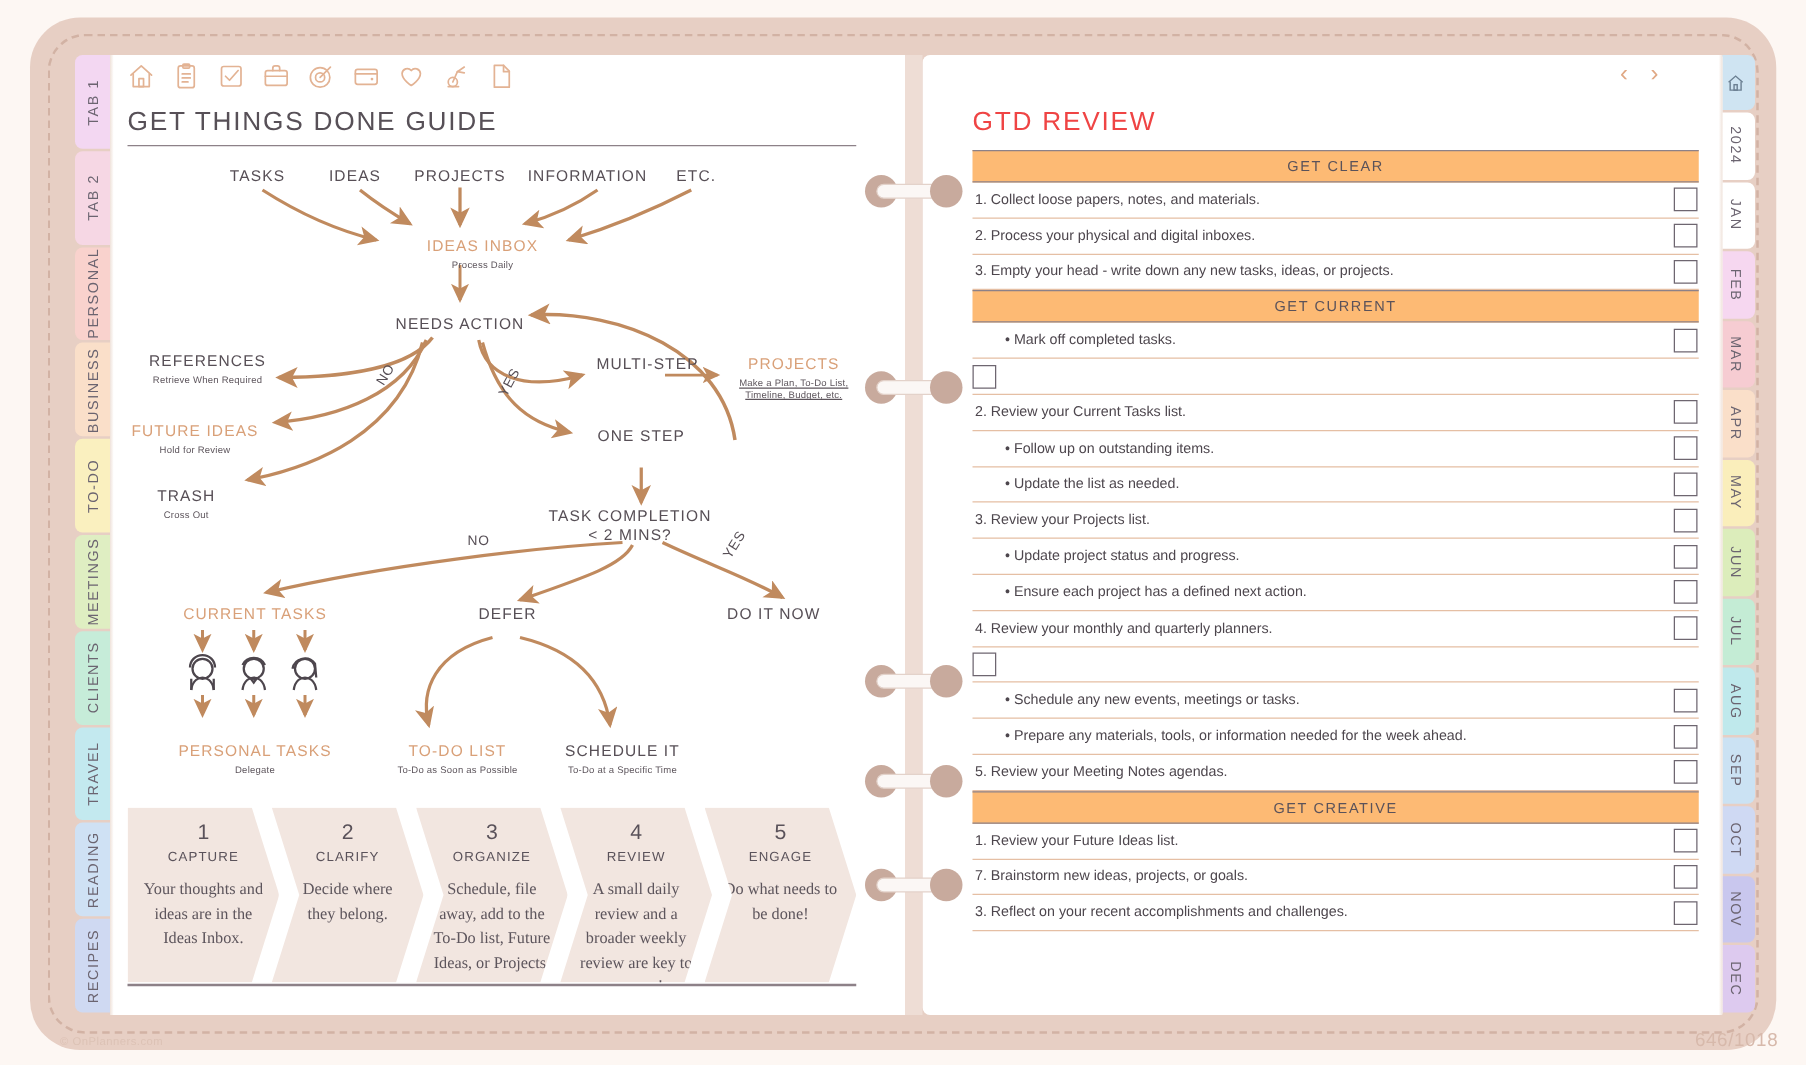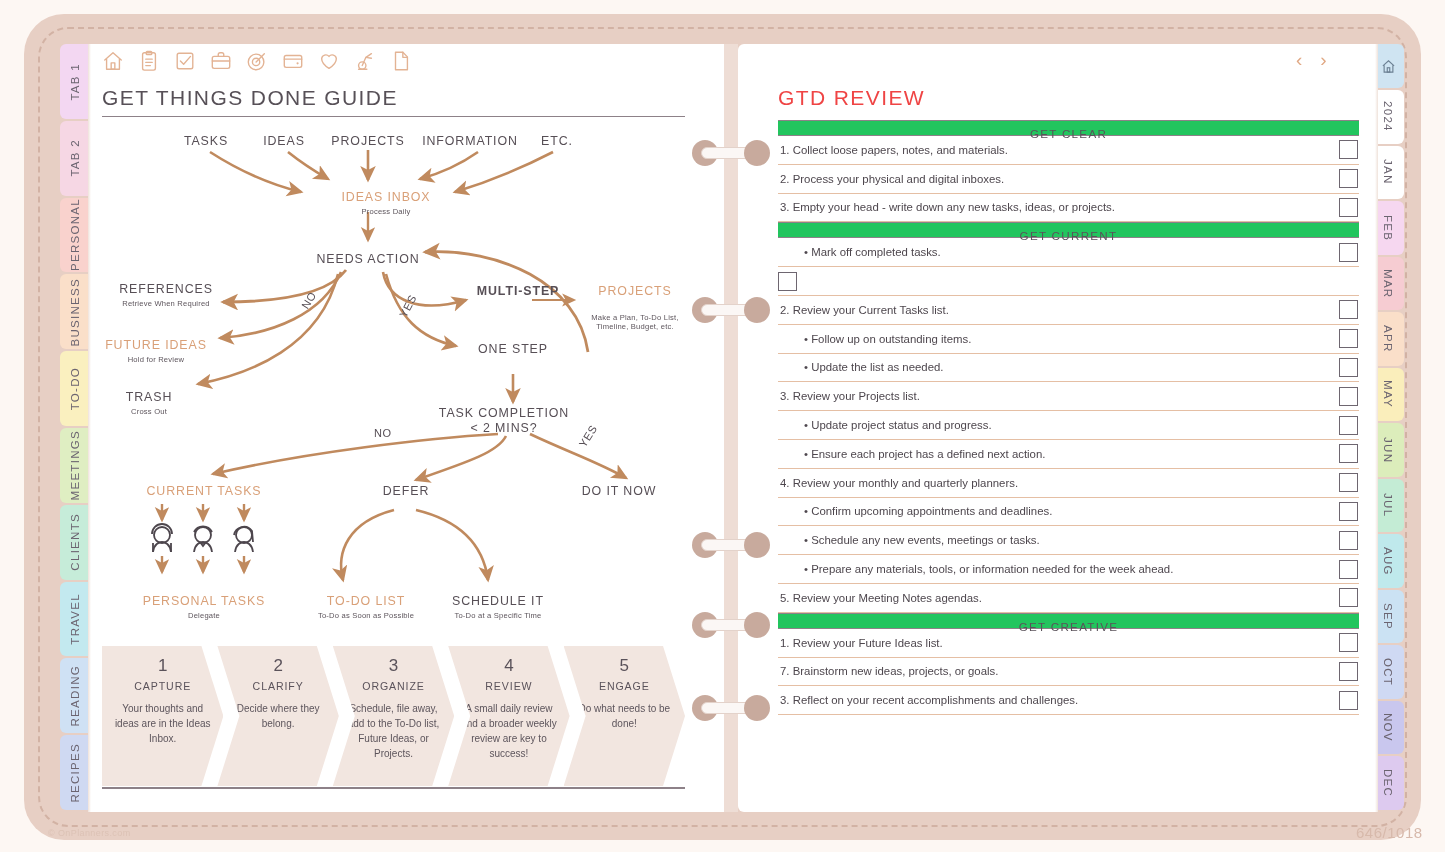--- a/index.html
+++ b/index.html
@@ -111,36 +111,36 @@
   }
   .step {
     position: relative; flex: 1; background: #f2e6e0;
     padding: 10px 12px 0; text-align: center;
     clip-path: polygon(0 0, calc(100% - 22px) 0, 100% 50%, calc(100% - 22px) 100%, 0 100%, 22px 50%);
     margin-left: -6px;
   }
   .step:first-child { clip-path: polygon(0 0, calc(100% - 22px) 0, 100% 50%, calc(100% - 22px) 100%, 0 100%); margin-left: 0; }
   .step-num { font-size: 17px; color: #5a525a; margin-bottom: 4px; }
   .step-name { font-size: 10.6px; letter-spacing: .9px; color: #5a525a; margin-bottom: 9px; }
-  .step-desc { font-size: 10px; line-height: 1.5; color: #5d555c; }
+  .step-desc { font-size: 13px; line-height: 1.5; color: #5d555c; font-family: Liberation Serif, serif; }
   .steps-rule {
     position: absolute; left: 102px; top: 787px; width: 583px; height: 1.5px; background: #8d8188;
   }
 
   
   .nav { position: absolute; left: 1296px; top: 50px; display: flex; gap: 18px; }
   .nav div { color: #e0a884; font-size: 19px; line-height: 1; cursor: pointer; }
 
   .rp-title {
     position: absolute; left: 778px; top: 86px;
     font-size: 21px; letter-spacing: 1.4px; color: #ef4444;
   }
   .checklist { position: absolute; left: 778px; top: 120px; width: 581px; }
   .cl-section {
-    background: #22c55e; height: 16px; line-height: 26px; text-align: center;
+    background: #fdba74; height: 26px; line-height: 26px; text-align: center;
     font-size: 11.6px; letter-spacing: 1.3px; color: #5a525a;
     border-top: 1.6px solid #8d8188; border-bottom: 1.6px solid #8d8188;
   }
   .cl-row {
     display: flex; align-items: center; height: 28.8px;
     border-bottom: 1px solid #e5bfa4;
   }
   .cl-row .txt { flex: 1; font-size: 11.4px; color: #4d464d; padding-left: 2px; }
   .cl-row.sub .txt { padding-left: 26px; }
   .cl-box {
@@ -436,26 +436,26 @@
           <div class="dl-sub" style="margin-top: 3px;">Retrieve When Required</div>
         </div>
         <div class="dlabel" style="left: 58px; top: 216px;">
           <div class="dl-accent">FUTURE IDEAS</div>
           <div class="dl-sub" style="margin-top: 3px;">Hold for Review</div>
         </div>
         <div class="dlabel" style="left: 51px; top: 268px;">
           <div class="dl-main">TRASH</div>
           <div class="dl-sub" style="margin-top: 3px;">Cross Out</div>
         </div>
-        <div class="dlabel" style="left: 420px; top: 162px; font-weight: bold;">
+        <div class="dlabel" style="left: 420px; top: 162px;">
           <div class="dl-main">MULTI-STEP</div>
         </div>
         <div class="dlabel" style="left: 537px; top: 162px;">
           <div class="dl-accent">PROJECTS</div>
-          <div class="dl-sub" style="margin-top: 15px;">Make a Plan, To-Do List,<br>Timeline, Budget, etc.</div>
+          <div class="dl-sub" style="margin-top: 4px; text-decoration: underline;">Make a Plan, To-Do List,<br>Timeline, Budget, etc.</div>
         </div>
         <div class="dlabel" style="left: 415px; top: 220px;">
           <div class="dl-main">ONE STEP</div>
         </div>
         <div class="dlabel" style="left: 406px; top: 284px;">
           <div class="dl-main">TASK COMPLETION</div>
           <div class="dl-main" style="margin-top: 1px; font-size: 12.4px;">&lt; 2 MINS?</div>
         </div>
         <div class="dlabel" style="left: 106px; top: 362px;">
           <div class="dl-accent">CURRENT TASKS</div>
@@ -563,21 +563,20 @@
       </div>
       <div class="cl-row sub">
         <div class="txt">• Ensure each project has a defined next action.</div>
         <div class="cl-box"></div>
       </div>
       <div class="cl-row">
         <div class="txt">4. Review your monthly and quarterly planners.</div>
         <div class="cl-box"></div>
       </div>
       <div class="cl-row sub">
-        <div class="txt">• Confirm upcoming appointments and deadlines.</div>
         <div class="cl-box"></div>
       </div>
       <div class="cl-row sub">
         <div class="txt">• Schedule any new events, meetings or tasks.</div>
         <div class="cl-box"></div>
       </div>
       <div class="cl-row sub">
         <div class="txt">• Prepare any materials, tools, or information needed for the week ahead.</div>
         <div class="cl-box"></div>
       </div>

